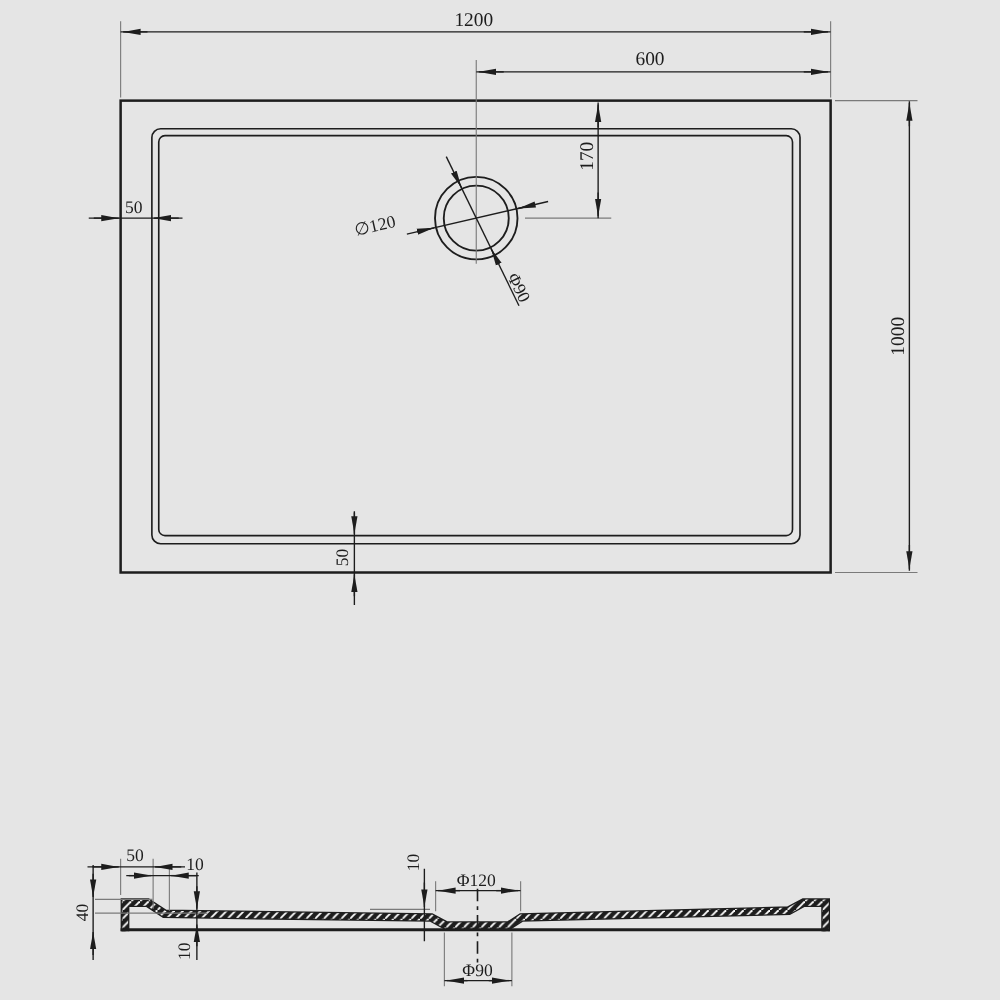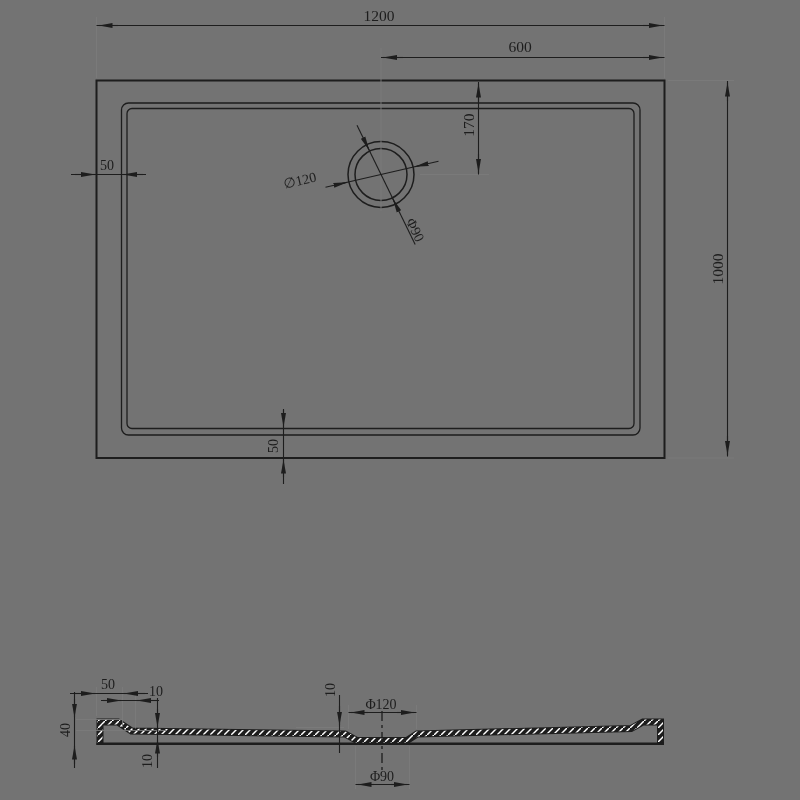--- a/index.html
+++ b/index.html
@@ -1,16 +1,16 @@
 <!DOCTYPE html>
 <html><head>
 <meta charset="utf-8">
 <style>
   html,body{margin:0;padding:0;background:#ffffff;}
-  .page{width:800px;height:800px;position:relative;background:#737373;overflow:hidden;}
+  .page{width:800px;height:800px;position:relative;background:#e5e5e5;overflow:hidden;}
   svg{display:block;}
   .dim-text{font-family:"Liberation Serif","DejaVu Serif",serif;fill:#1d1d1d;}
   .dim-lg{font-size:15.5px;}
   .dim-sm{font-size:14px;}
   .main-stroke{stroke:#1d1d1d;fill:none;}
   .thin-stroke{stroke:#7a7a7a;fill:none;stroke-width:0.9;}
   .dim-stroke{stroke:#1d1d1d;fill:none;stroke-width:1.1;}
 </style>
 </head>
 <body>

